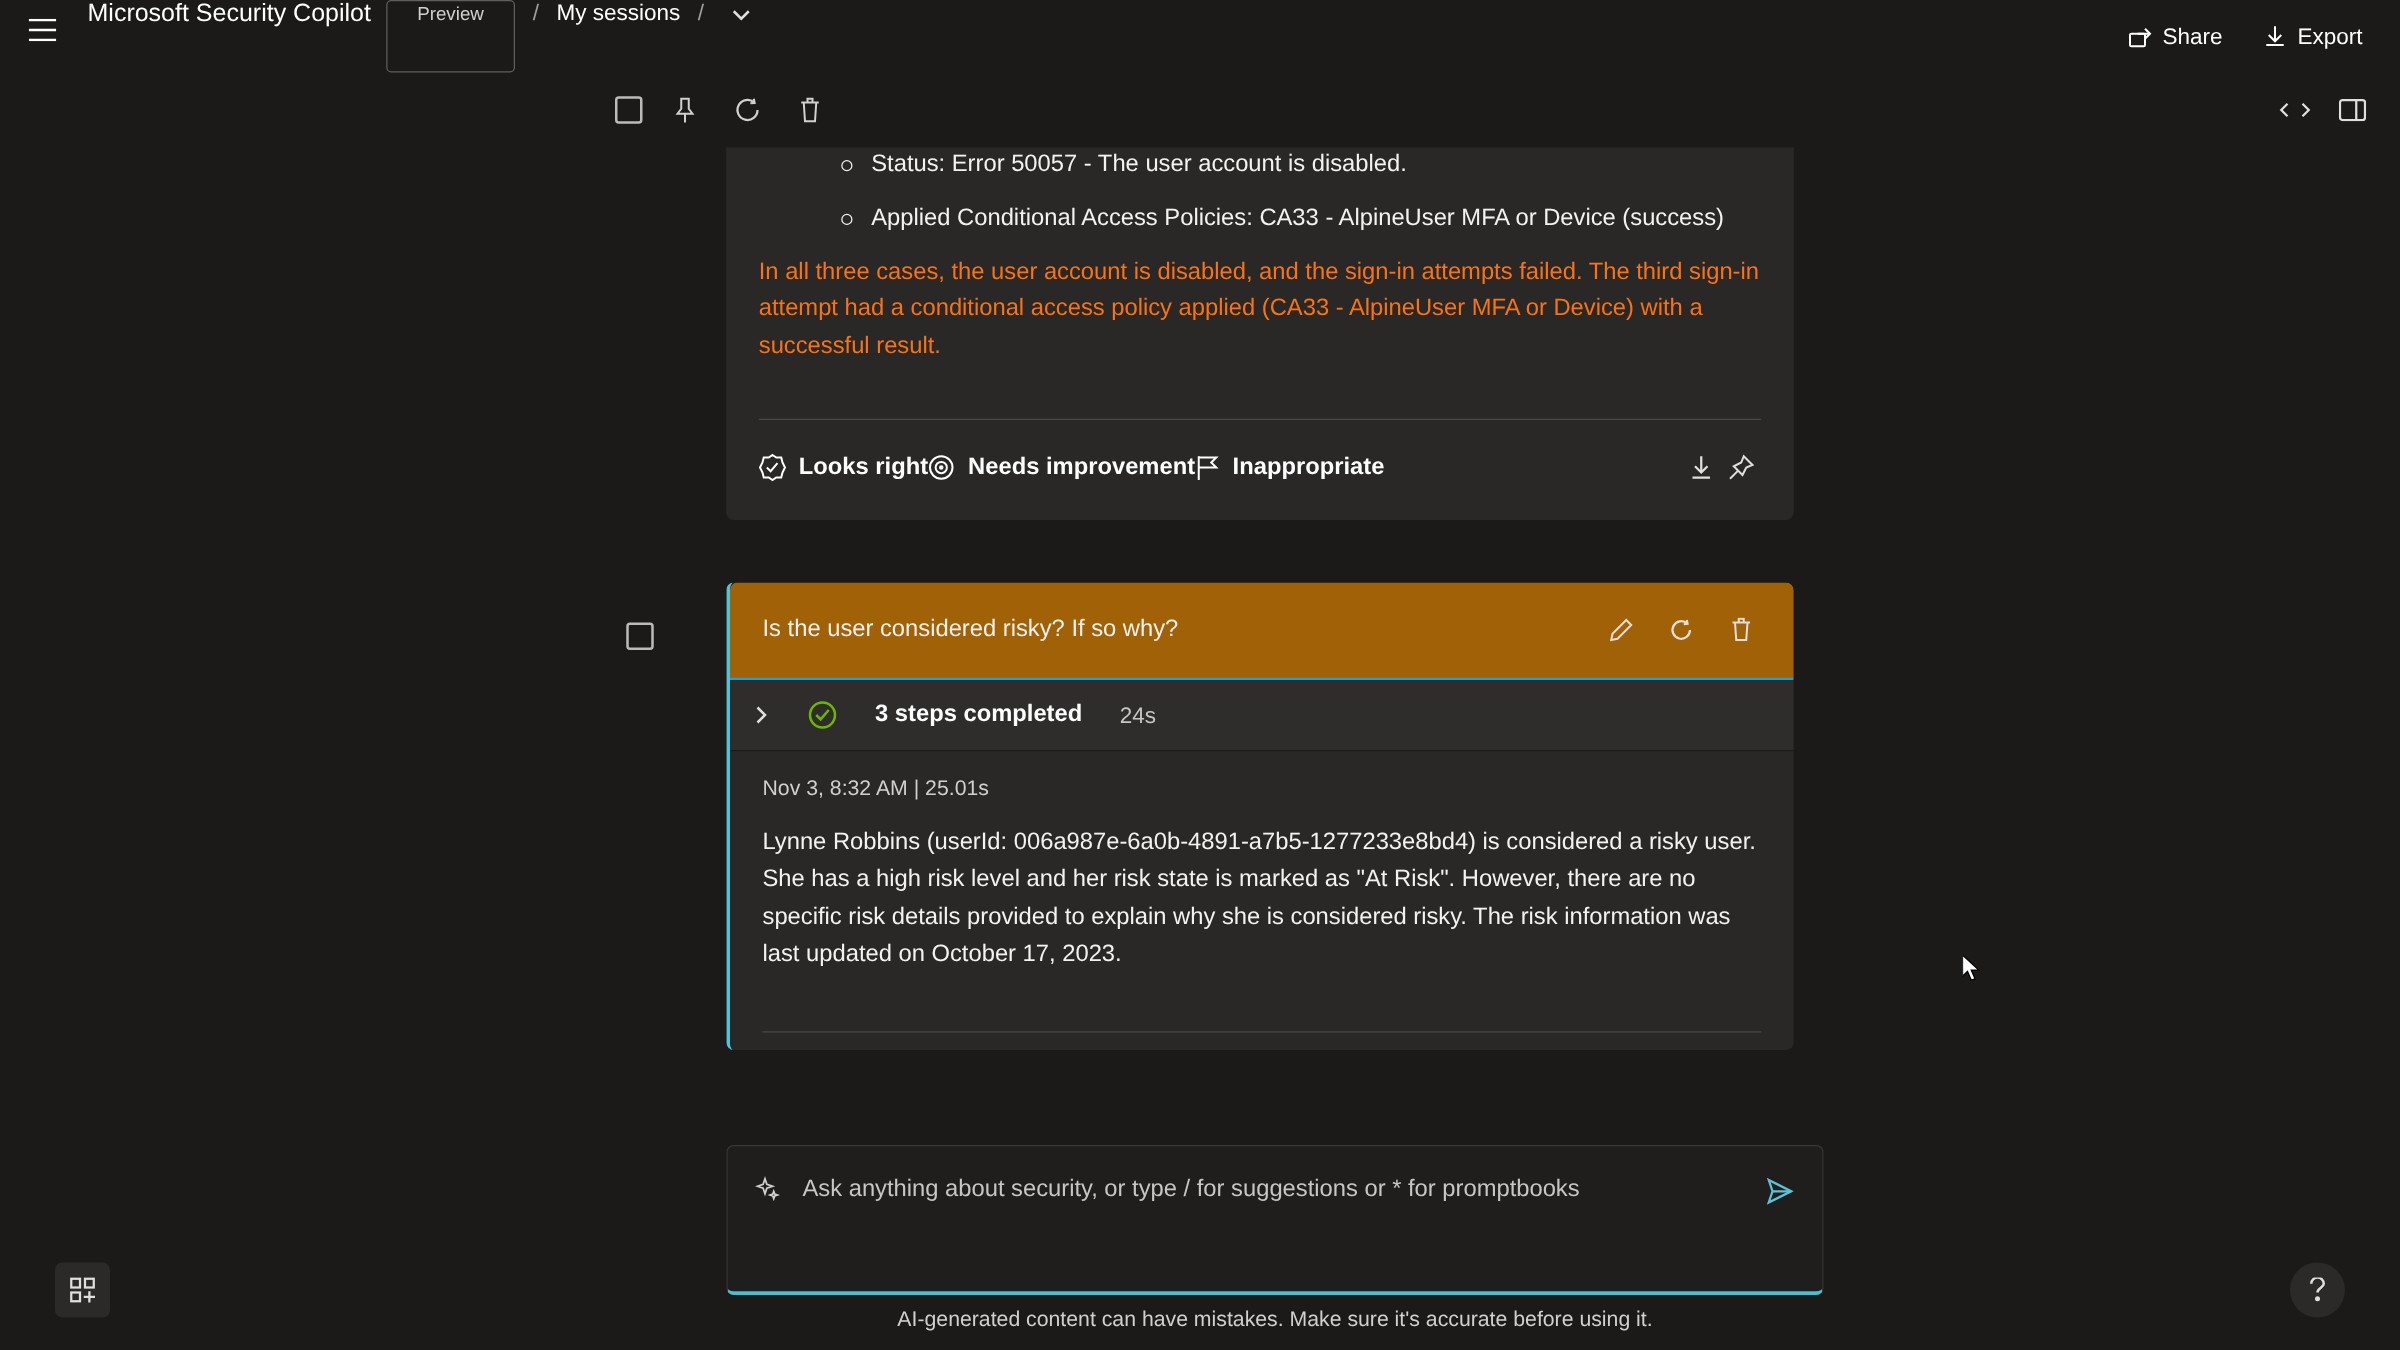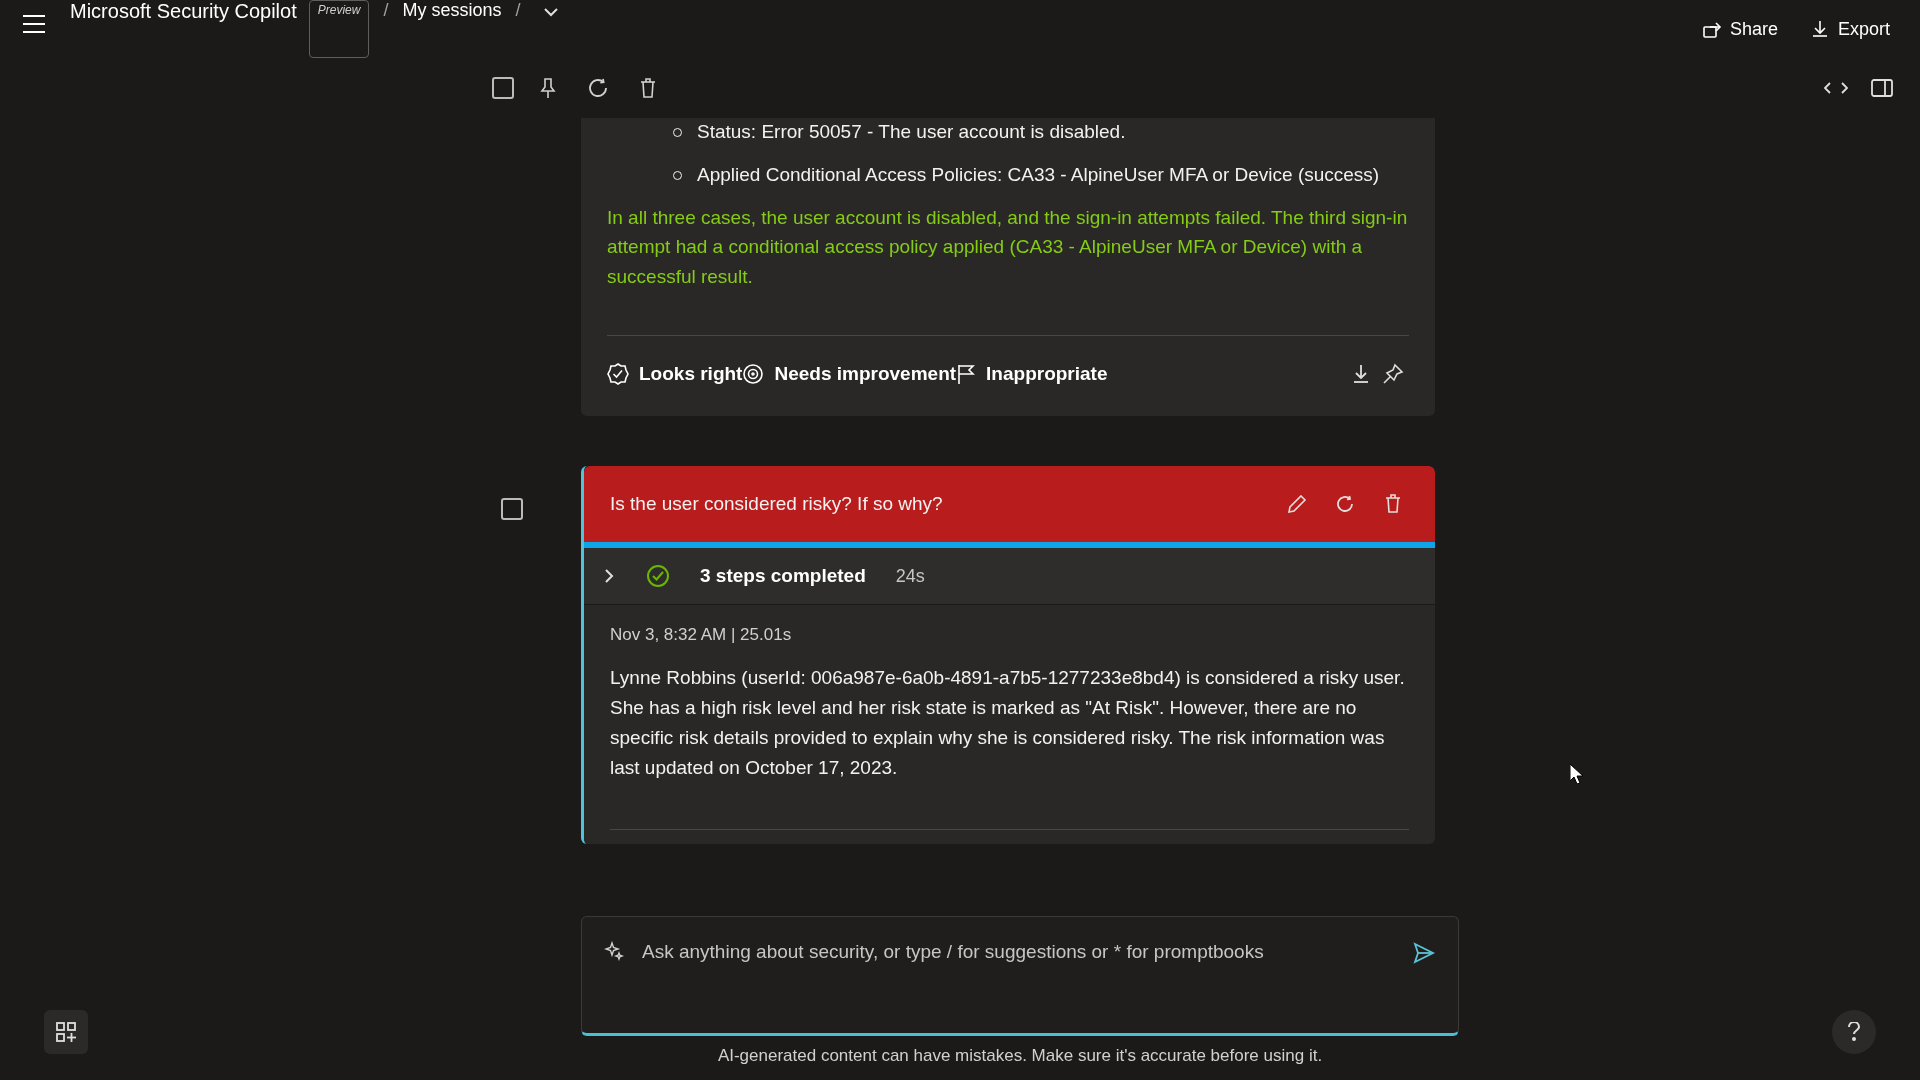--- a/index.html
+++ b/index.html
@@ -19,26 +19,25 @@
     padding: 0 20px 0 10px;
     gap: 12px;
   }
   .hamburger {
     width: 48px; height: 48px;
     display: flex; align-items: center; justify-content: center;
     cursor: pointer;
   }
   .brand { font-size: 20px; font-weight: 400; color: #ffffff; }
   .preview-badge {
-    font-size: 12px;
-    padding: 2px 8px;
+    font-size: 15px;
+    padding: 2px 24px;
     border: 1px solid #605e5c;
     border-radius: 4px;
     color: #d2d0ce;
-    font-style: italic;
   }
   .crumb-sep { color: #a19f9d; font-size: 18px; margin: 0 2px; }
   .crumb-link { color: #ffffff; font-size: 18px; cursor: pointer; }
   .crumb-title { color: #ffffff; font-size: 18px; }
   .chevron-down {
     width: 24px; height: 24px; display: inline-flex;
     align-items: center; justify-content: center; cursor: pointer;
     margin-left: 4px;
   }
   .header-spacer { flex: 1; }
@@ -101,21 +100,21 @@
     position: absolute;
     left: -24px; top: 10px;
     width: 7px; height: 7px;
     border: 1.5px solid #f3f2f1;
     border-radius: 50%;
     background: transparent;
   }
   .card .para {
     font-size: 19px;
     line-height: 1.55;
-    color: #84cc16;
+    color: #f97316;
   }
   .card-divider {
     border: none;
     border-top: 1px solid #4a4846;
     margin: 44px 0 0 0;
   }
   .feedback-row {
     display: flex; align-items: center; 
     margin-top: 22px;
   }
@@ -138,24 +137,24 @@
     border: 2px solid #bdbbba;
     border-radius: 3px;
     cursor: pointer;
   }
   .turn-card {
     border-left: 3px solid #4fc3d8;
     border-radius: 6px;
     overflow: hidden;
   }
   .prompt-row {
-    background: #b91c1c;
+    background: #a16207;
     padding: 22px 26px;
     display: flex; align-items: center;
-    border-bottom: 6px solid #0ea5e9;
+    border-bottom: 2px solid #0ea5e9;
     border-radius: 6px 6px 0 0;
   }
   .prompt-text {
     font-size: 19px; color: #f3f2f1; flex: 1;
   }
   .prompt-actions { display: flex; gap: 16px; }
 
   .steps-row {
     background: #2e2d2c;
     padding: 16px 18px;

